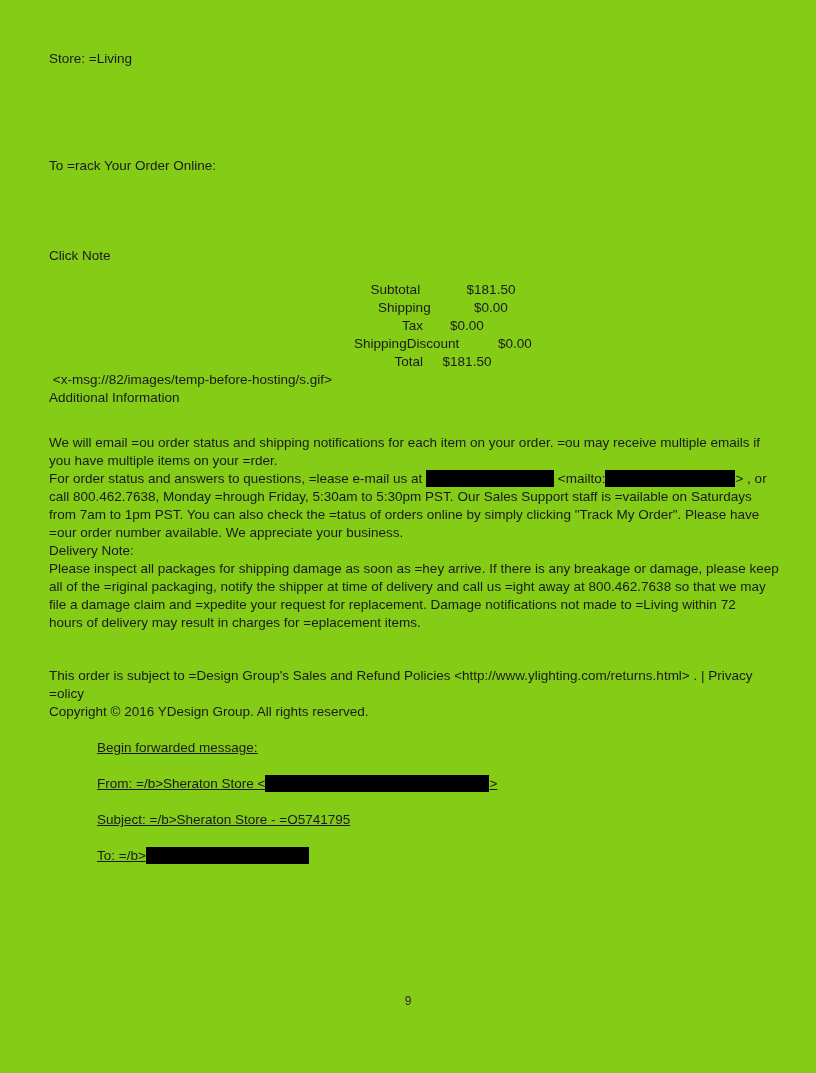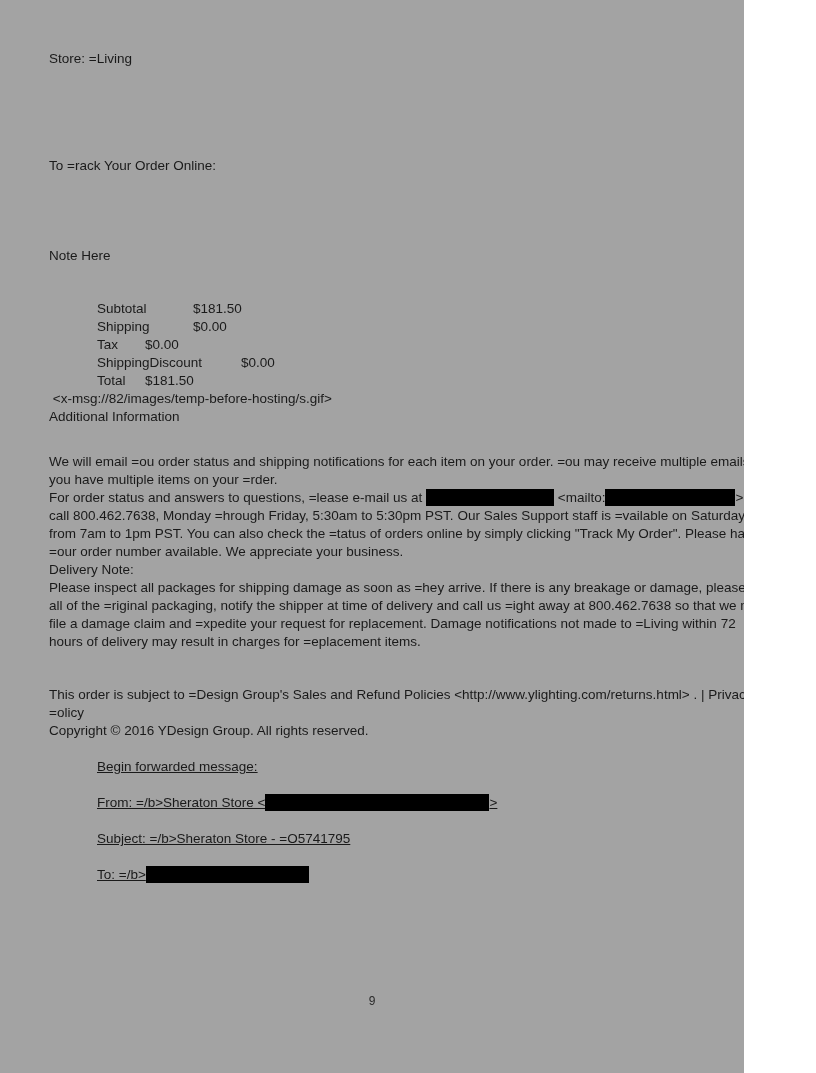--- a/index.html
+++ b/index.html
@@ -1,20 +1,20 @@
 <!DOCTYPE html>
 <html><head>
 <meta charset="utf-8">
 <style>
   html, body { margin: 0; padding: 0; background: #ffffff; }
   .page {
     position: relative;
-    width: 744px;
+    width: 816px;
     height: 1073px;
-    background: #a3a3a3;
+    background: #84cc16;
     font-family: "Liberation Sans", sans-serif;
     color: #1a1a1a;
     overflow: hidden;
   }
   .content {
     position: absolute;
     left: 49px;
     top: 0;
     width: 740px;
     padding-top: 50px;
@@ -22,27 +22,28 @@
   .line, .para {
     margin: 0;
     font-size: 13.5px;
     line-height: 18px;
     white-space: pre;
   }
   .para { white-space: pre; }
   .track-line   { margin-top: 89px; }
   .click-here   { margin-top: 72px; cursor: pointer; }
   .summary {
-    margin: 35px 0 0 0;
+    margin: 16px 0 0 0;
     font: inherit;
     font-size: 13.5px;
     line-height: 18px;
     white-space: pre;
     tab-size: 12;
     tab-size: 48px;
+    text-align: center;
   }
   .status-para   { margin-top: 27px; }
   .support-para  { }
   .delivery-para { }
   .policy-para   { margin-top: 35px; }
   .fwd { margin-top: 18px; padding-left: 48px; text-decoration: underline; }
   .fwd-gap { margin-top: 18px; }
   .redact {
     display: inline-block;
     background: #000000;
@@ -75,21 +76,21 @@
 </head>
 <body>
 
 <div class="page">
   <div class="content">
 
     <p class="line">Store: =Living</p>
 
     <p class="line track-line">To =rack Your Order Online:</p>
 
-    <p class="line click-here">Note Here</p>
+    <p class="line click-here">Click Note</p>
 
     <pre class="summary">	Subtotal	$181.50
 	Shipping	$0.00
 	Tax	$0.00
 	ShippingDiscount	$0.00
 	Total	$181.50</pre>
     <p class="line"> &lt;x-msg://82/images/temp-before-hosting/s.gif&gt;</p>
     <p class="line">Additional Information</p>
 
     <p class="para status-para">We will email =ou order status and shipping notifications for each item on your order. =ou may receive multiple emails if

